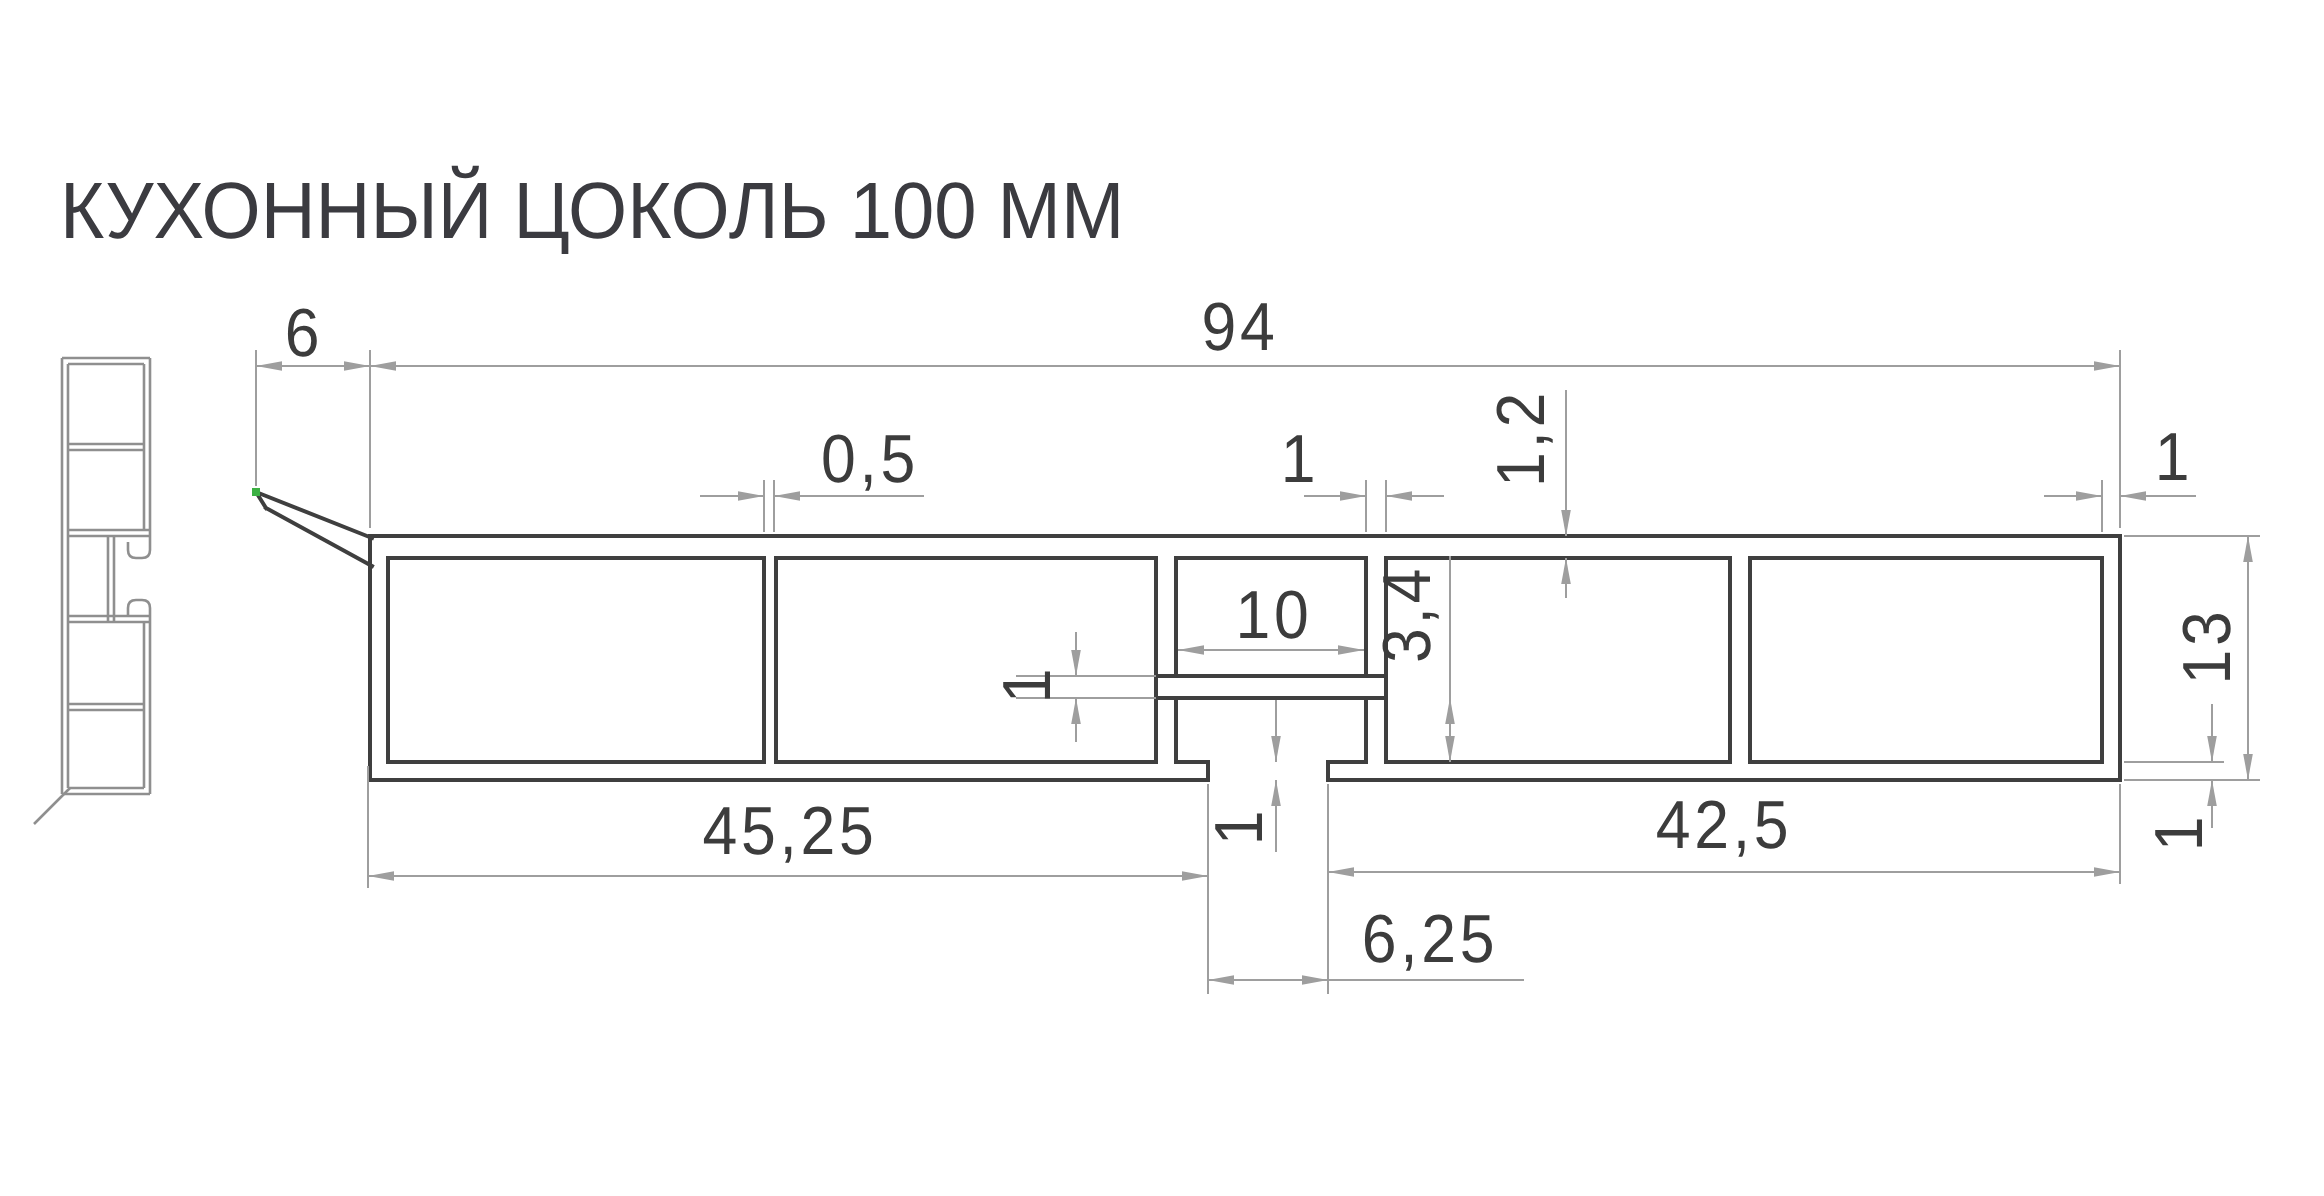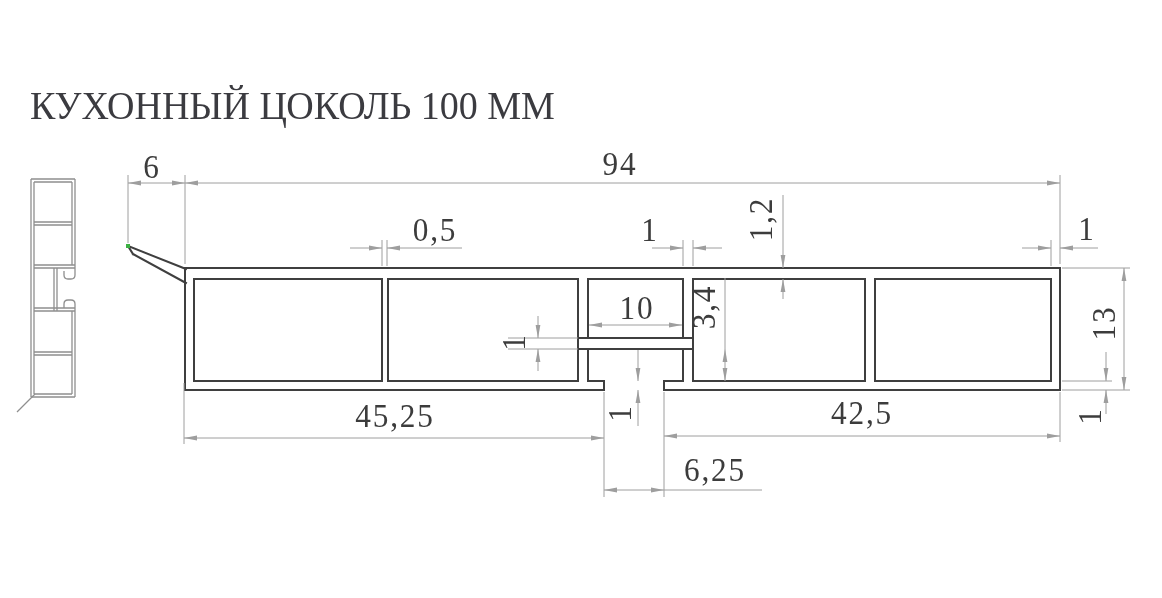--- a/index.html
+++ b/index.html
@@ -1,17 +1,17 @@
 <!DOCTYPE html>
 <html><head>
 <meta charset="utf-8">
 <style>
   html,body{margin:0;padding:0;background:#ffffff;}
   .canvas{position:relative;width:1162px;height:598px;background:#ffffff;overflow:hidden;
-          font-family:Liberation Serif, serif;}
+          font-family:Liberation Sans, sans-serif;}
   .title{position:absolute;left:30px;top:84px;font-size:40px;line-height:1.1;color:#3b3b40;
          letter-spacing:0px;white-space:nowrap;transform:scaleX(0.95);transform-origin:left top;
          font-weight:400;}
   svg{position:absolute;left:0;top:0;}
   .dim{position:absolute;font-size:34px;color:#3c3c3c;white-space:nowrap;letter-spacing:2px;
        transform:translate(-50%,-50%) scaleX(0.92);line-height:1;}
   .dim.v{transform:translate(-50%,-50%) rotate(-90deg) scaleX(0.92);}
   .green-dot{position:absolute;width:4px;height:4px;background:#3cb043;}
 </style>
 </head>

